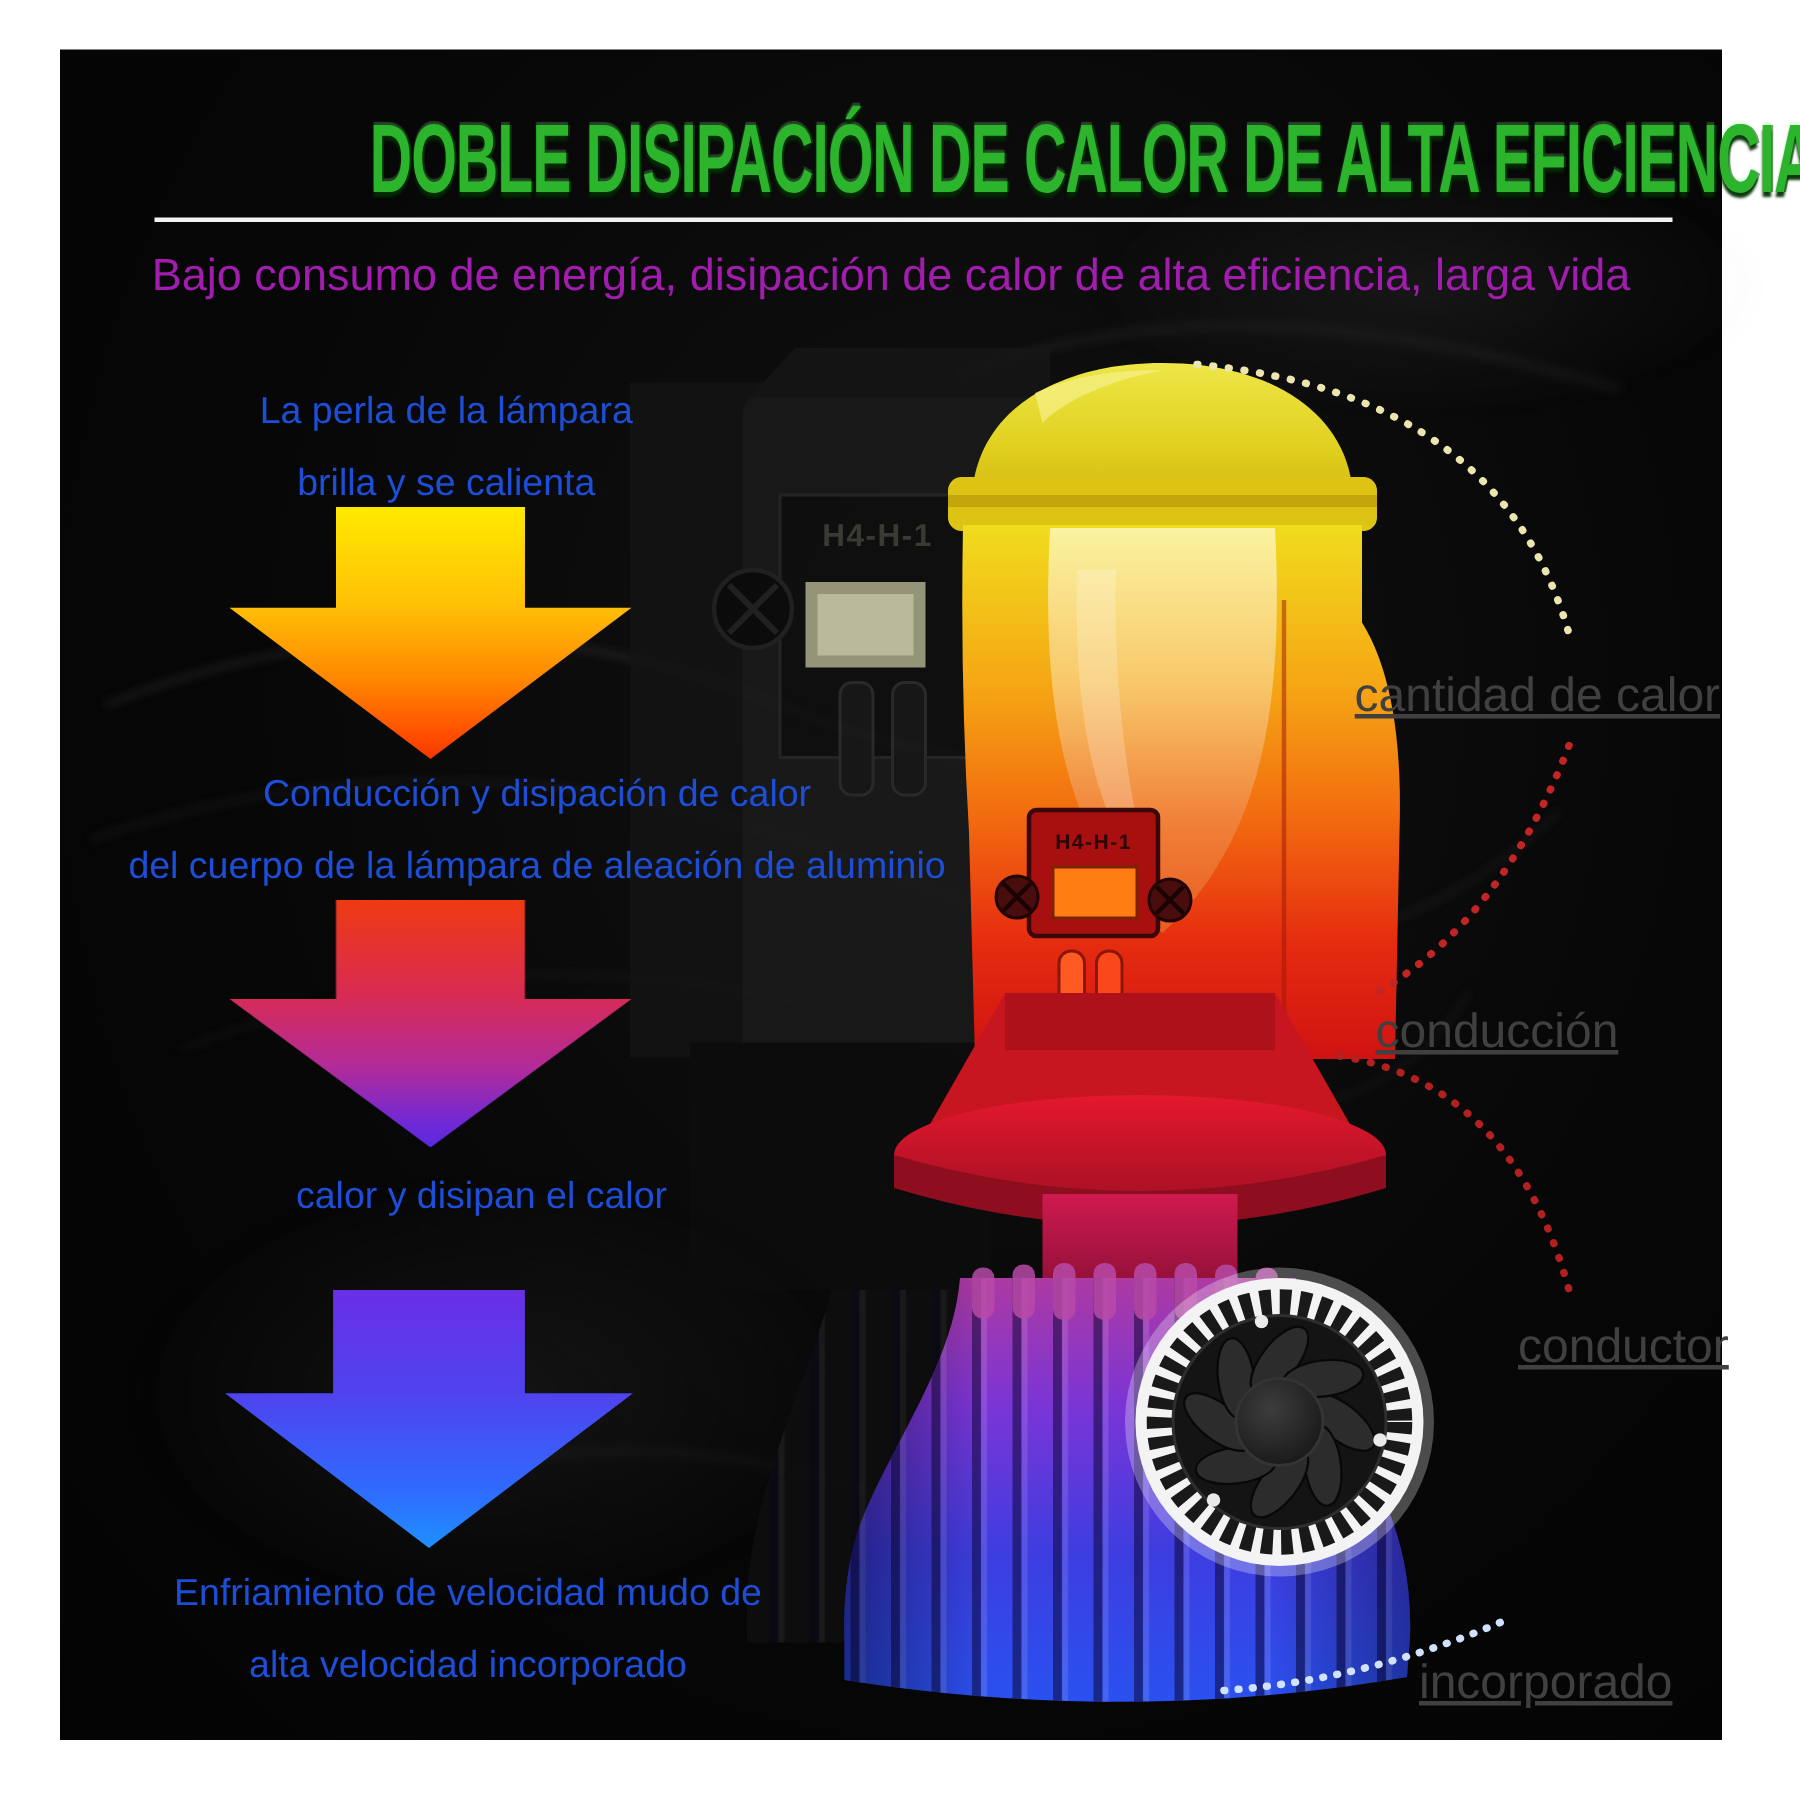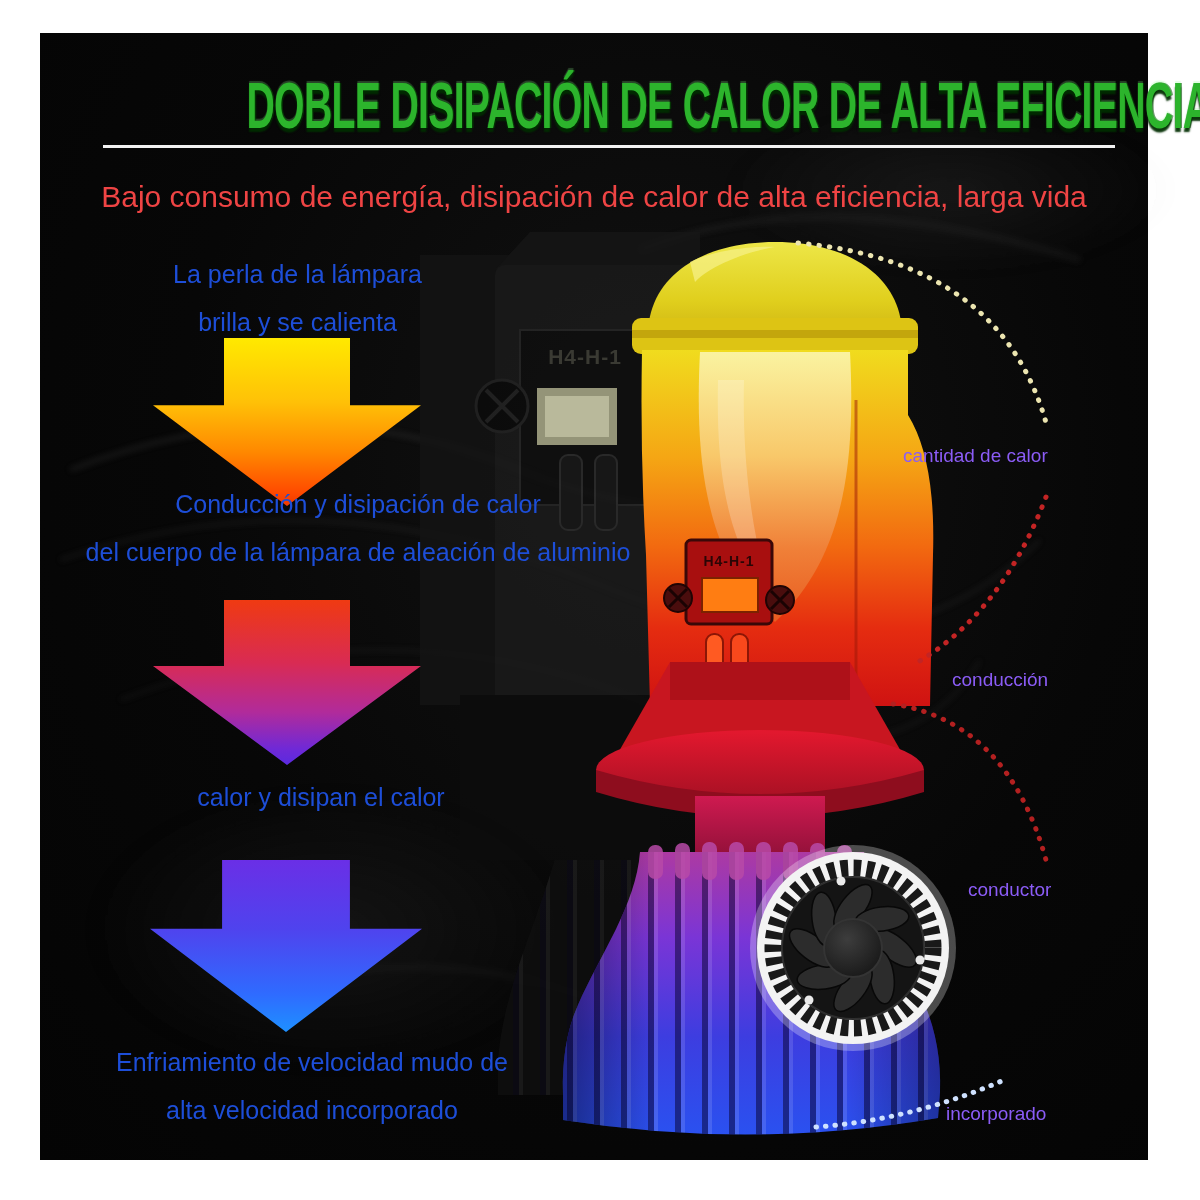--- a/index.html
+++ b/index.html
@@ -7,43 +7,43 @@
          font-family:"Liberation Sans",sans-serif;}
   #panel{position:absolute;left:40px;top:33px;width:1108px;height:1127px;
          background:radial-gradient(ellipse at 55% 38%, #121212 0%, #070707 55%, #040404 100%);}
   #art{position:absolute;left:0;top:0;width:1200px;height:1200px;pointer-events:none;}
 
   .title{position:absolute;left:40px;top:70px;width:1108px;text-align:center;line-height:72px;}
   .title>span{display:inline-block;white-space:nowrap;font-weight:700;font-size:56px;
       color:#2cb42c;letter-spacing:-1px;transform:scale(0.70,1.16);
       text-shadow:0 3px 2px rgba(0,45,0,.95), 2px 0 0 rgba(0,90,0,.55), 0 -2px 1px rgba(140,255,140,.25);}
   .divider{position:absolute;left:103px;top:145px;width:1012px;height:3px;background:#f2f2f2;}
-  .subtitle{position:absolute;left:40px;top:180px;width:1108px;text-align:center;
-      color:#ef4444;font-size:30px;white-space:nowrap;}
+  .subtitle{position:absolute;left:40px;top:167px;width:1108px;text-align:center;
+      color:#a21caf;font-size:30px;white-space:nowrap;}
 
   .green-label{position:absolute;color:#1d4ed8;font-size:25px;text-align:center;}
   .green-label span{display:block;line-height:48px;white-space:nowrap;}
-  .side-label{position:absolute;color:#8b5cf6;font-size:19px;white-space:nowrap;}
+  .side-label{position:absolute;color:#404040;font-size:32px;white-space:nowrap;text-decoration:underline;}
 
   .dn-arrow{position:absolute;
       clip-path:polygon(50% 100%, 0% 40%, 26.5% 40%, 26.5% 0%, 73.5% 0%, 73.5% 40%, 100% 40%);}
   #arrow1{left:153px;top:338px;width:268px;height:168px;
       background:linear-gradient(180deg,#ffe900 0%,#ffc107 38%,#ff8800 68%,#ff4a00 92%,#f03800 100%);}
   #arrow2{left:153px;top:600px;width:268px;height:165px;
       background:linear-gradient(180deg,#ef3a12 0%,#d92b53 38%,#b12b9b 68%,#7029d6 90%,#5a2ae0 100%);}
   #arrow3{left:150px;top:860px;width:272px;height:172px;
       background:linear-gradient(180deg,#6a2fe6 0%,#4f43ee 40%,#2f6bff 78%,#1e90ff 100%);}
 
   .s1{left:130px;top:250px;width:335px;}
-  .s2{left:28px;top:480px;width:660px;}
+  .s2{left:28px;top:505px;width:660px;}
   .s3{left:82px;top:773px;width:478px;}
   .s4{left:42px;top:1038px;width:540px;}
   .r1{left:903px;top:445px;}
-  .r2{left:917px;top:669px;margin-left:35px;}
-  .r3{left:968px;top:879px;}
+  .r2{left:917px;top:669px;}
+  .r3{left:1012px;top:879px;}
   .r4{left:946px;top:1103px;}
 </style>
 </head>
 <body>
 
 <div id="stage">
   <div id="panel"></div>
 
   <svg id="art" viewBox="0 0 1200 1200">
     <defs>

